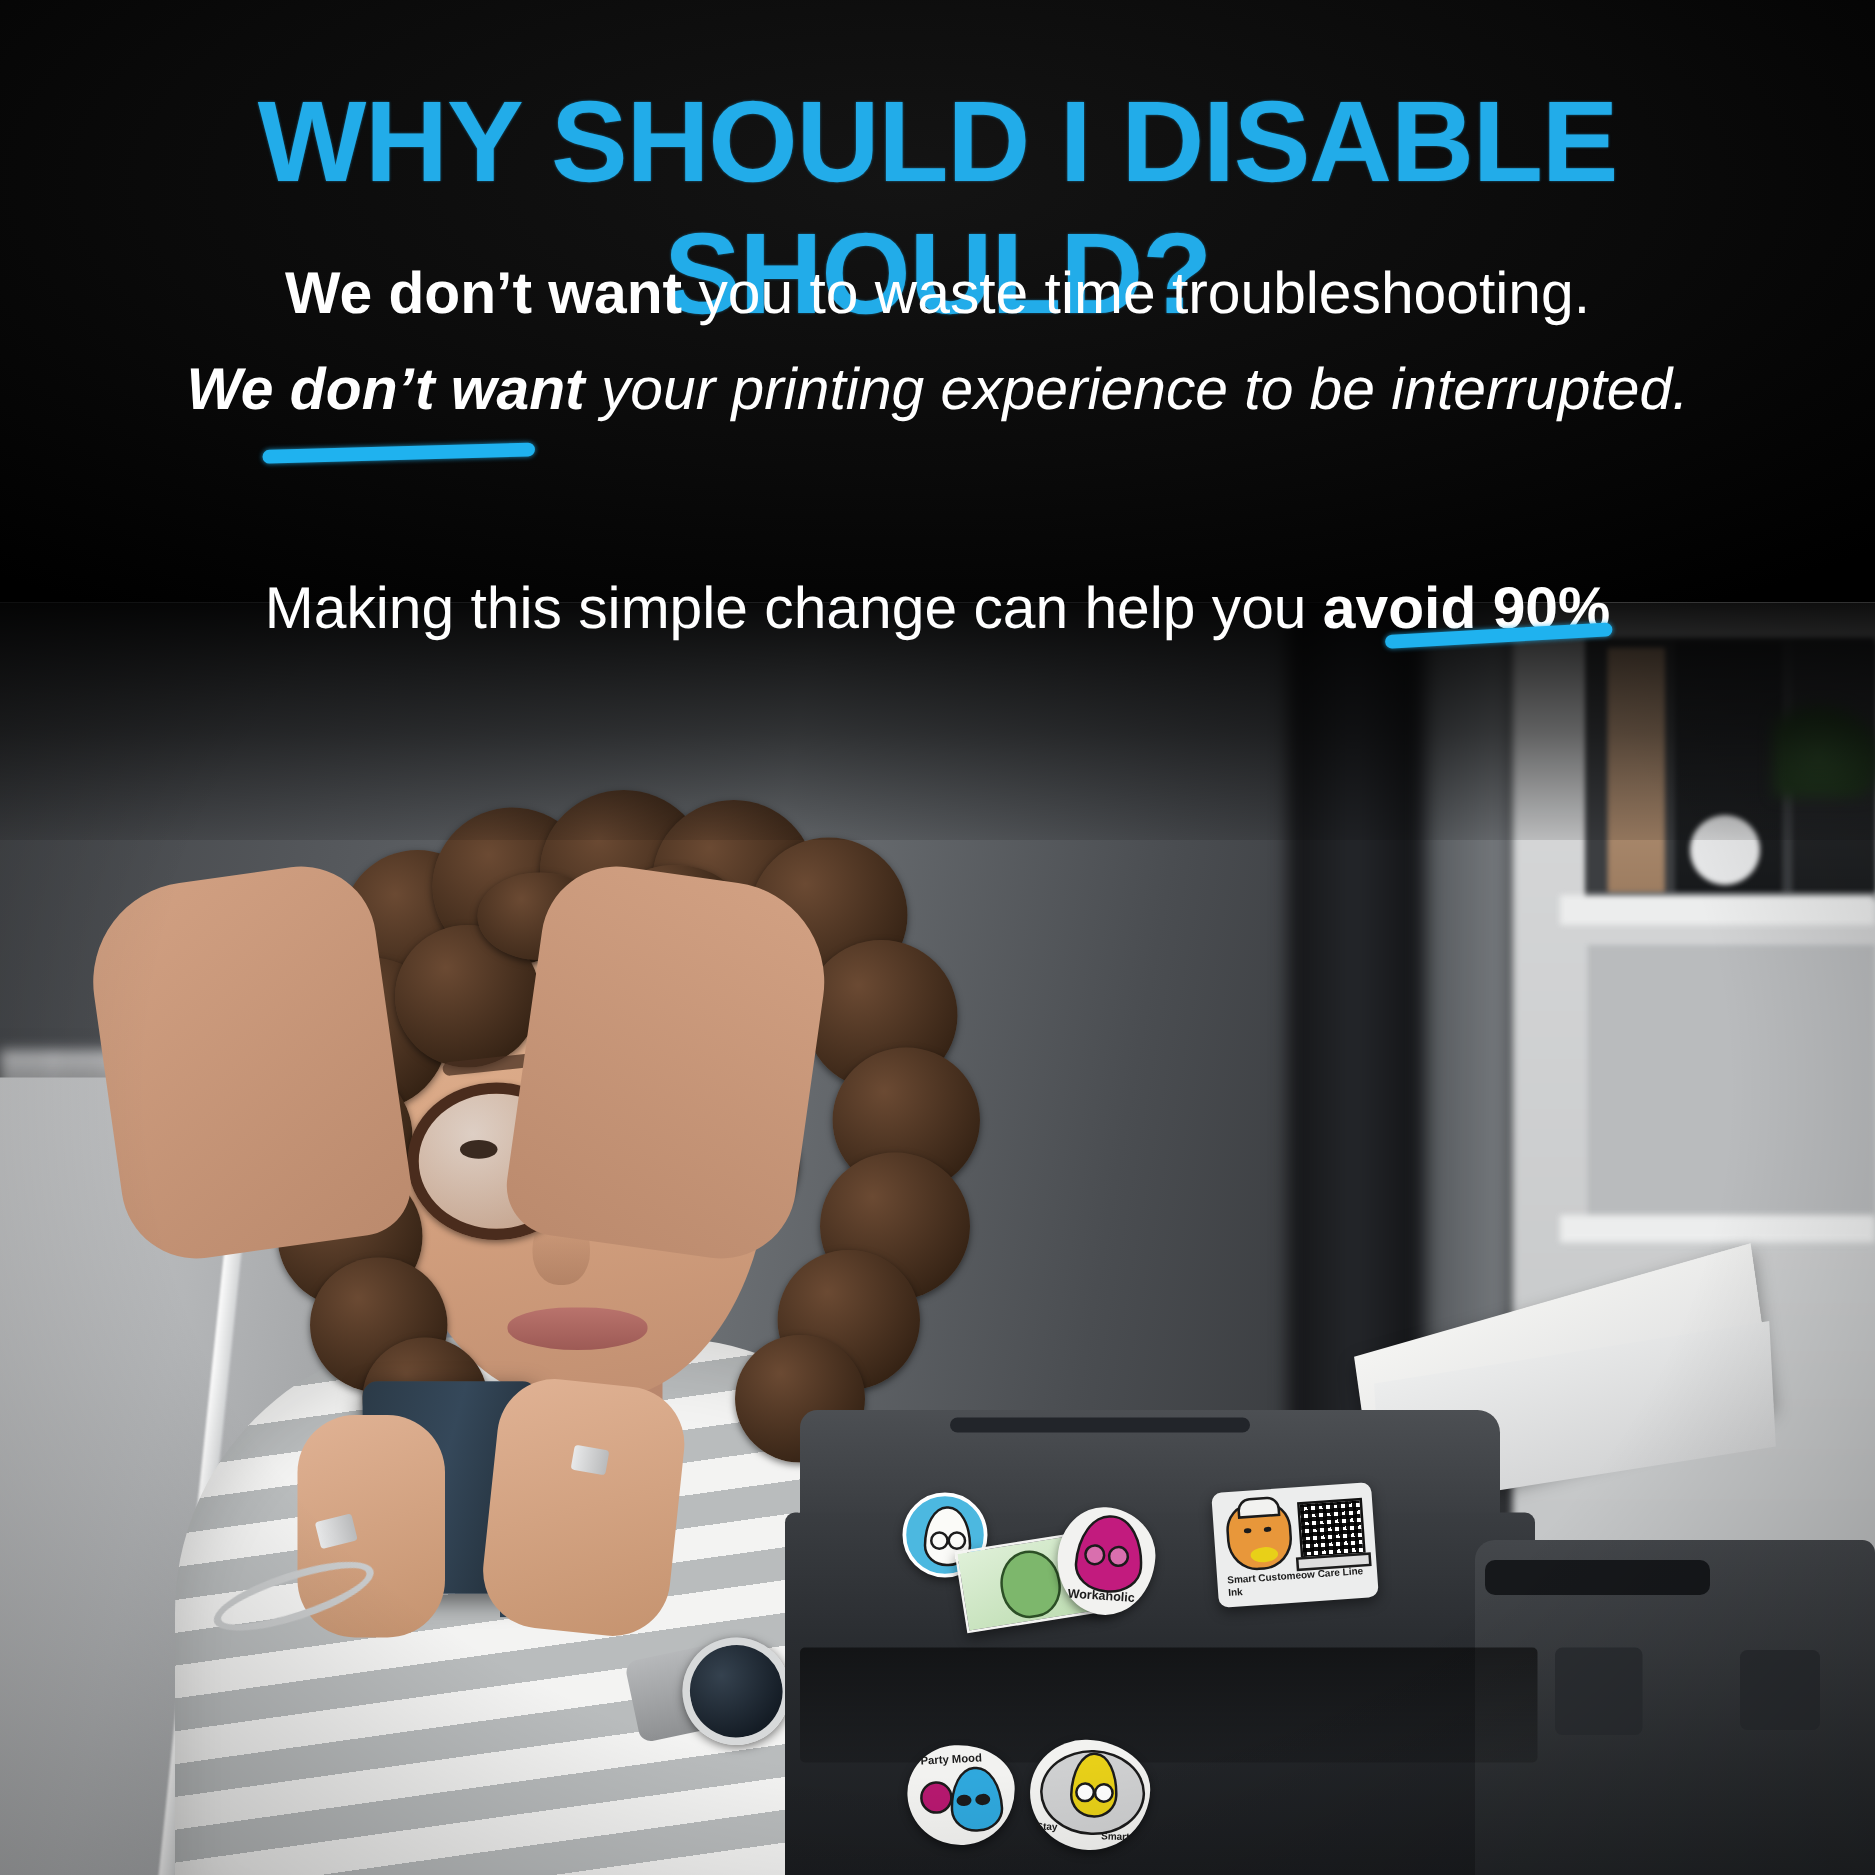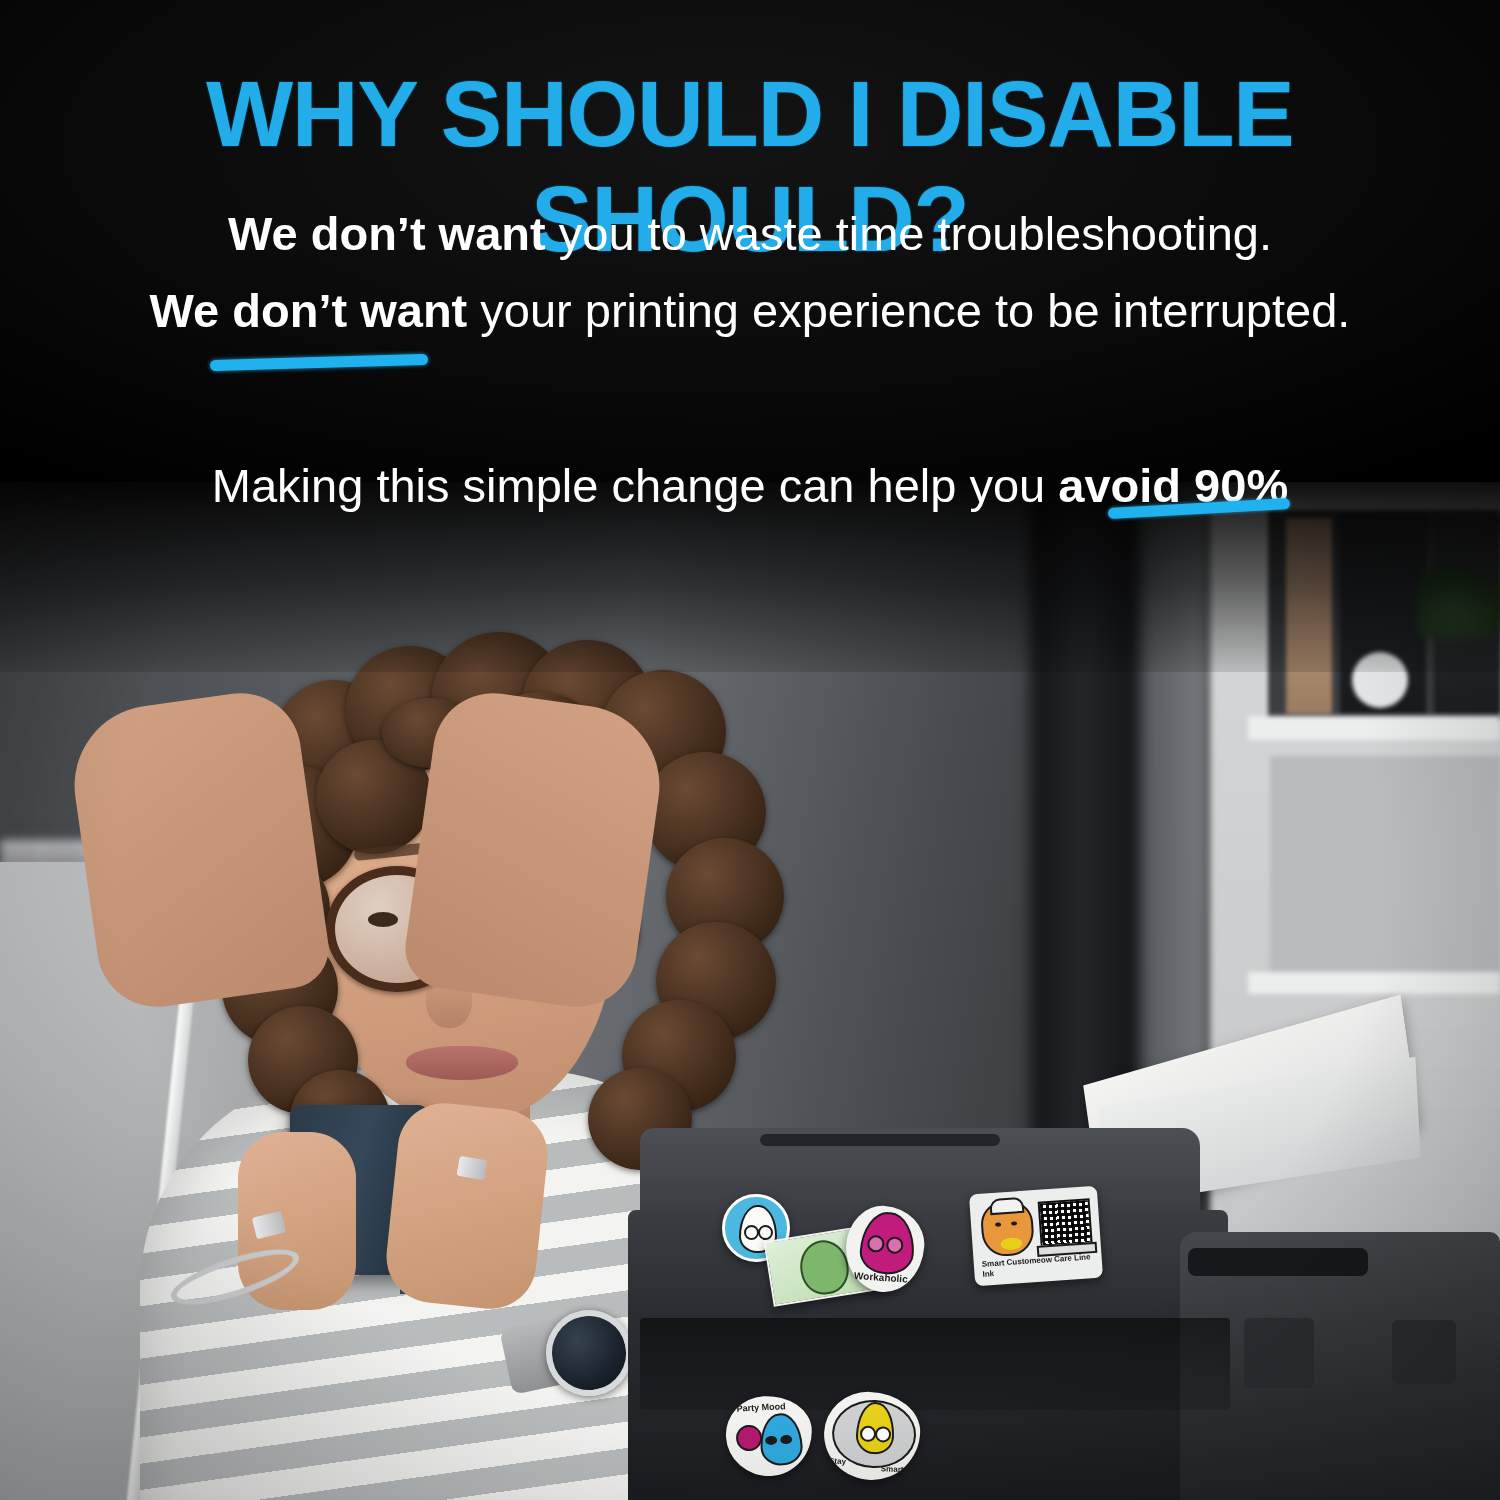--- a/index.html
+++ b/index.html
@@ -259,21 +259,21 @@
     font-family:"Liberation Sans",sans-serif;
   }
 
   .line{
     position:absolute;width:1500px;text-align:center;color:#ffffff;
     font-size:47px;font-weight:400;white-space:nowrap;
     font-family:"Liberation Sans",sans-serif;
   }
   .line b{font-weight:700;}
   .l1{top:206px;}
-  .l2{top:283px;}
+  .l2{top:283px;font-style:italic;}
   .l3{top:458px;}
   .l4{top:495px;}
   .l5{top:556px;color:#22ace9;font-weight:700;font-size:44px;}
 
   .stroke{
     position:absolute;height:11px;background:#1fb2ef;
     border-radius:6px;
     box-shadow:0 0 4px rgba(31,178,239,.8);
   }
   .stroke.s1{left:210px;top:357px;width:218px;transform:rotate(-1.6deg);}

